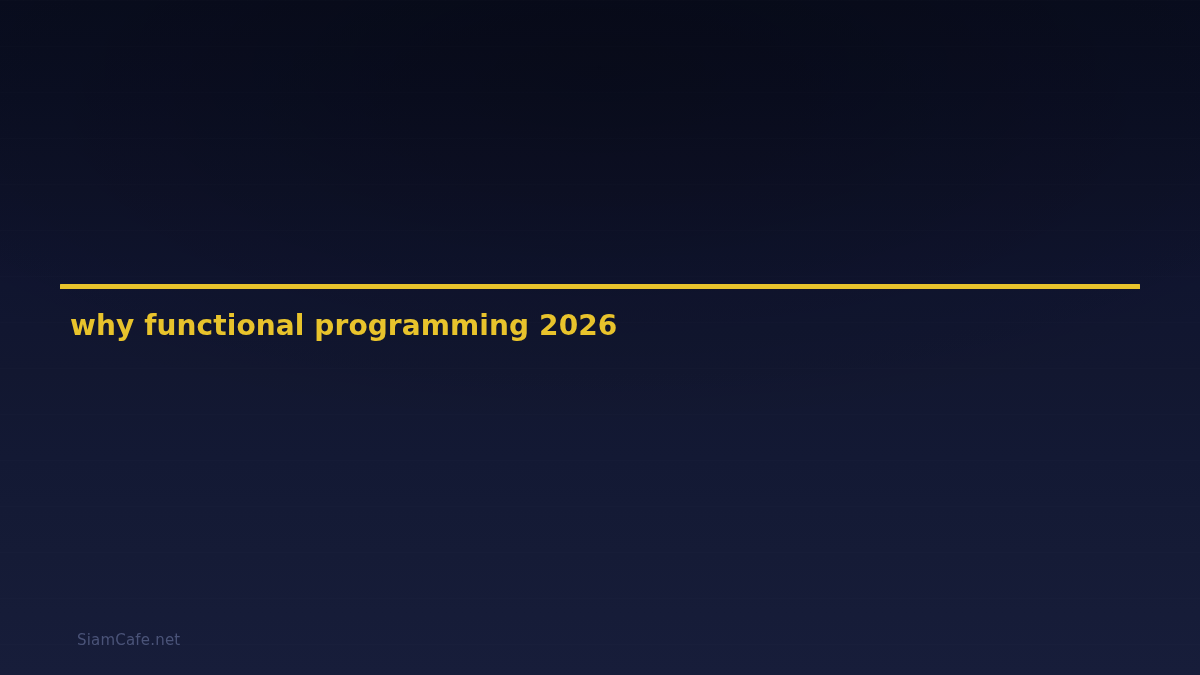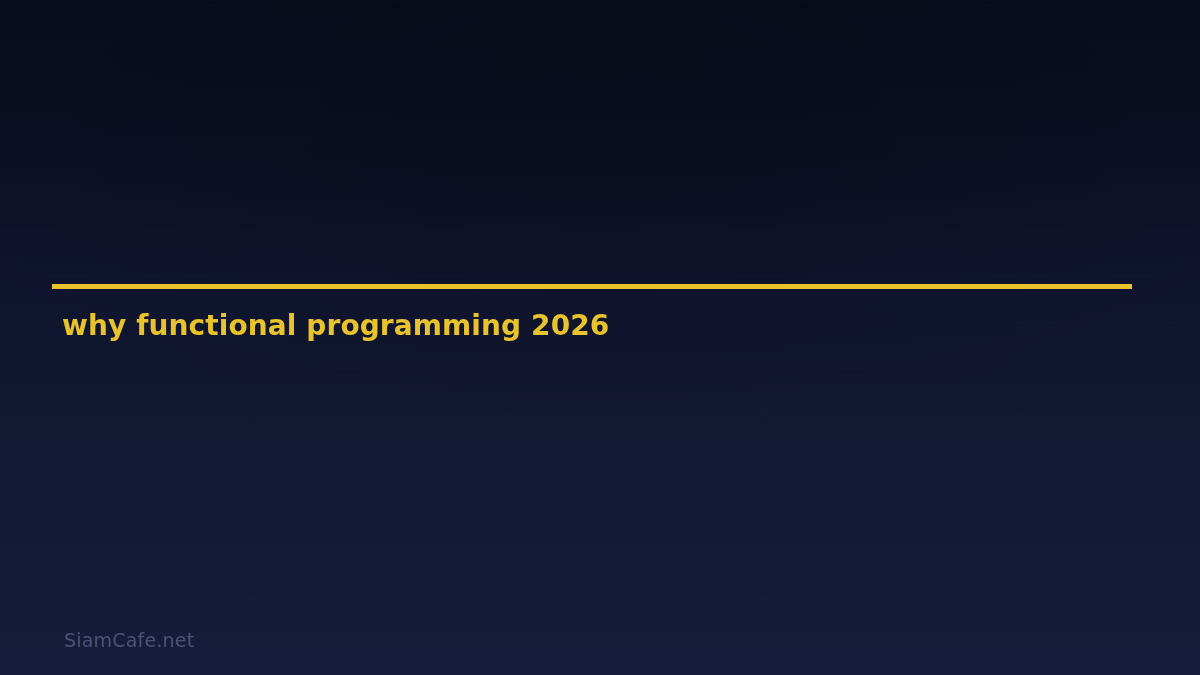--- a/index.html
+++ b/index.html
@@ -57,21 +57,21 @@
     background: radial-gradient(
       120% 90% at 50% 10%,
       rgba(0, 0, 0, 0.25) 0%,
       rgba(0, 0, 0, 0.00) 60%
     );
   }
 
   
   .title-block {
     position: absolute;
-    left: 52px;
+    left: 60px;
     top: 284px;
     width: 1080px;
   }
 
   .accent-rule {
     width: 1080px;
     height: 5px;
     background: #e8c32c;
     border-radius: 0.5px;
   }
@@ -85,23 +85,23 @@
     line-height: 34px;
     font-weight: 700;
     letter-spacing: 0.1px;
     color: #e8c32c;
     white-space: nowrap;
   }
 
   
   .slide-footer {
     position: absolute;
-    left: 64px;
+    left: 77px;
     top: 630px;
-    font-size: 19px;
+    font-size: 15px;
     line-height: 20px;
     font-weight: 400;
     color: #4a5378;
     letter-spacing: 0.2px;
     white-space: nowrap;
   }
 </style>
 </head>
 <body>
 

